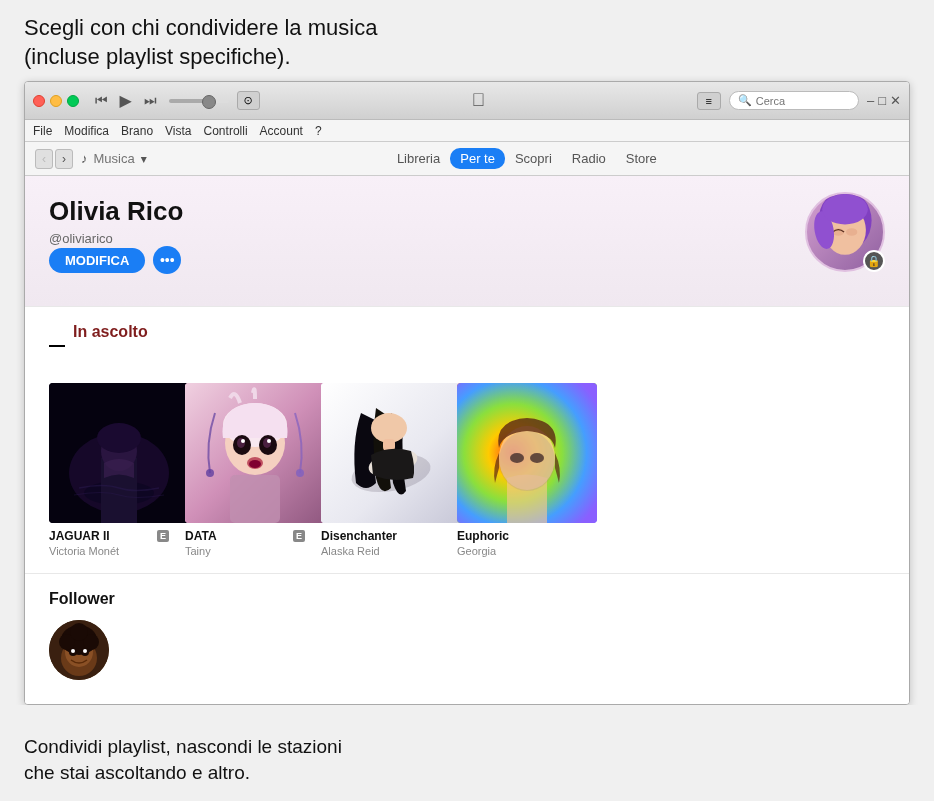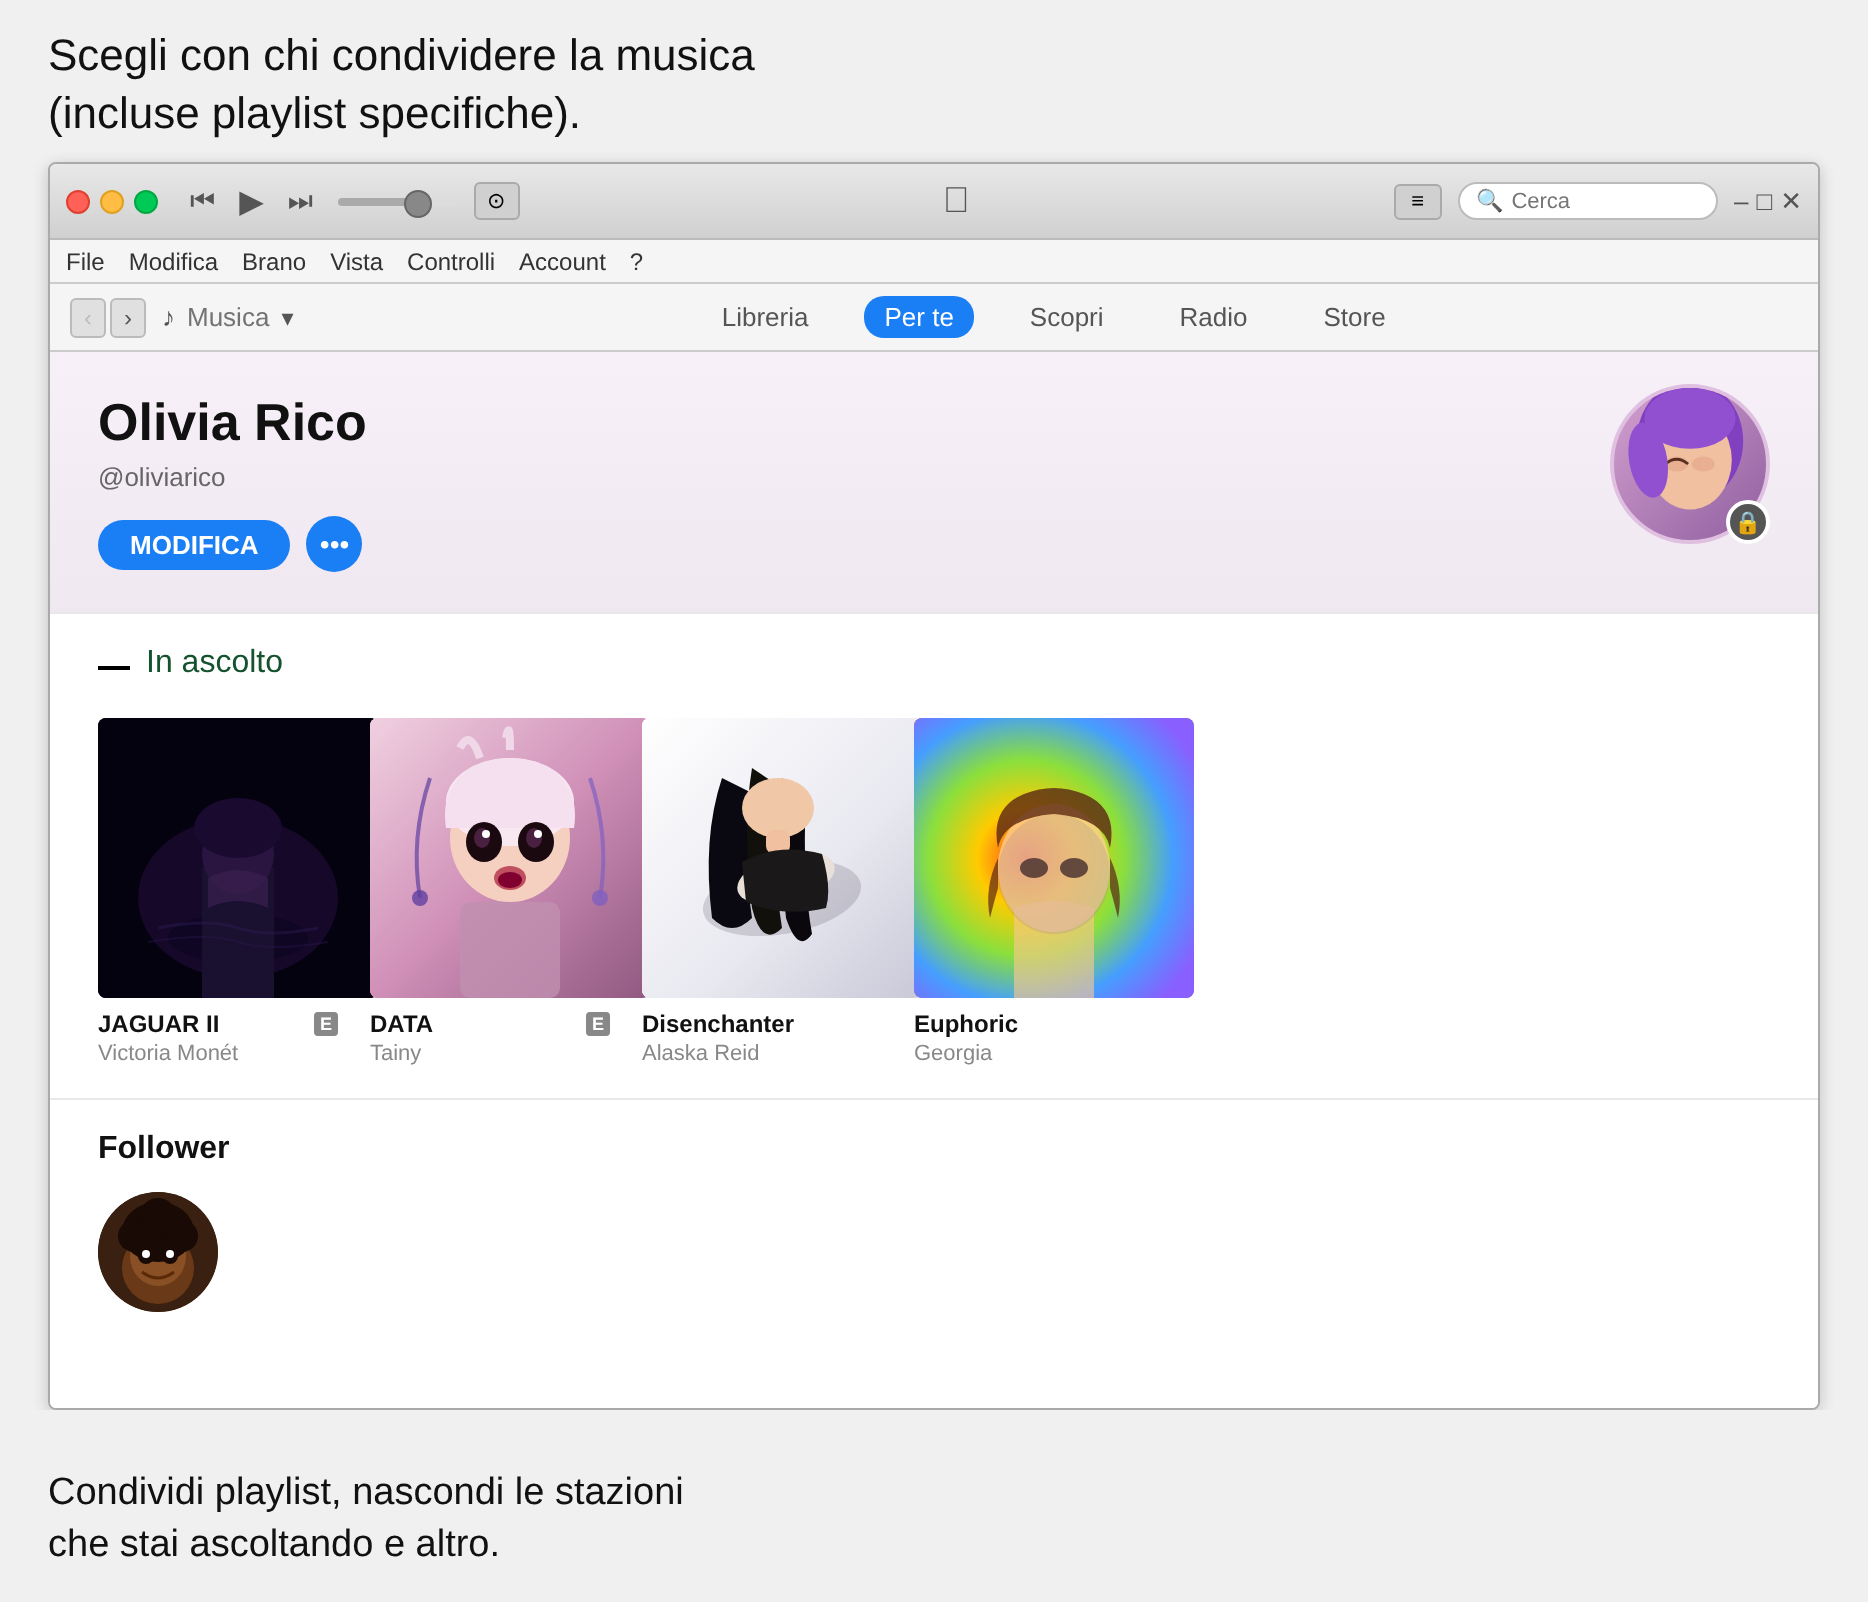--- a/index.html
+++ b/index.html
@@ -191,21 +191,20 @@
       color: #555;
     }
     .nav-music-icon { font-size: 13px; }
     .nav-section-label { font-size: 13px; color: #737373; }
     .nav-dropdown { font-size: 12px; color: #555; cursor: pointer; }
 
     .nav-tabs {
       flex: 1;
       display: flex;
       justify-content: center;
-      gap: 18px;
       text-align: center;
     }
     .nav-tab {
       font-size: 13px;
       color: #555;
       cursor: pointer;
       padding: 3px 10px;
       border-radius: 10px;
     }
     .nav-tab.active {
@@ -229,21 +228,21 @@
     }
     .profile-name {
       font-size: 26px;
       font-weight: bold;
       color: #111;
       margin-bottom: 4px;
     }
     .profile-handle {
       font-size: 13px;
       color: #666;
-      margin-bottom: 12px;
+      margin-bottom: 0;
     }
     .profile-actions {
       display: flex;
       gap: 8px;
       align-items: center;
     }
     .btn-modifica {
       background: #1a7ef5;
       color: #fff;
       border: none;
@@ -305,23 +304,23 @@
       color: #fff;
     }
 
     
     .section-container {
       padding: 16px 24px;
       border-top: 1px solid #e8e8e8;
     }
     .section-title {
       font-size: 16px;
-      font-weight: normal;
-      color: #14532d;
-      margin-bottom: 4px;
+      font-weight: bold;
+      color: #7f1d1d;
+      margin-bottom: 28px;
     }
 
     .albums-grid {
       display: flex;
       gap: 16px;
       flex-wrap: nowrap;
     }
     .album-item {
       display: flex;
       flex-direction: column;

